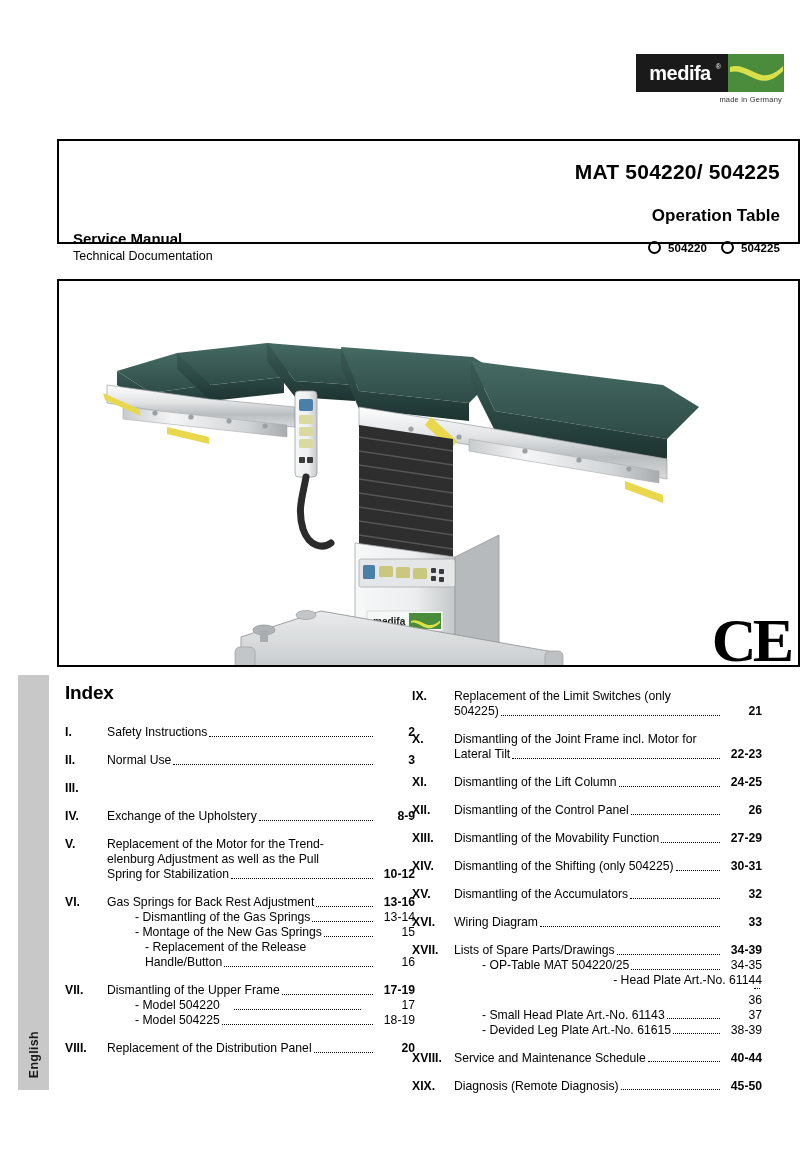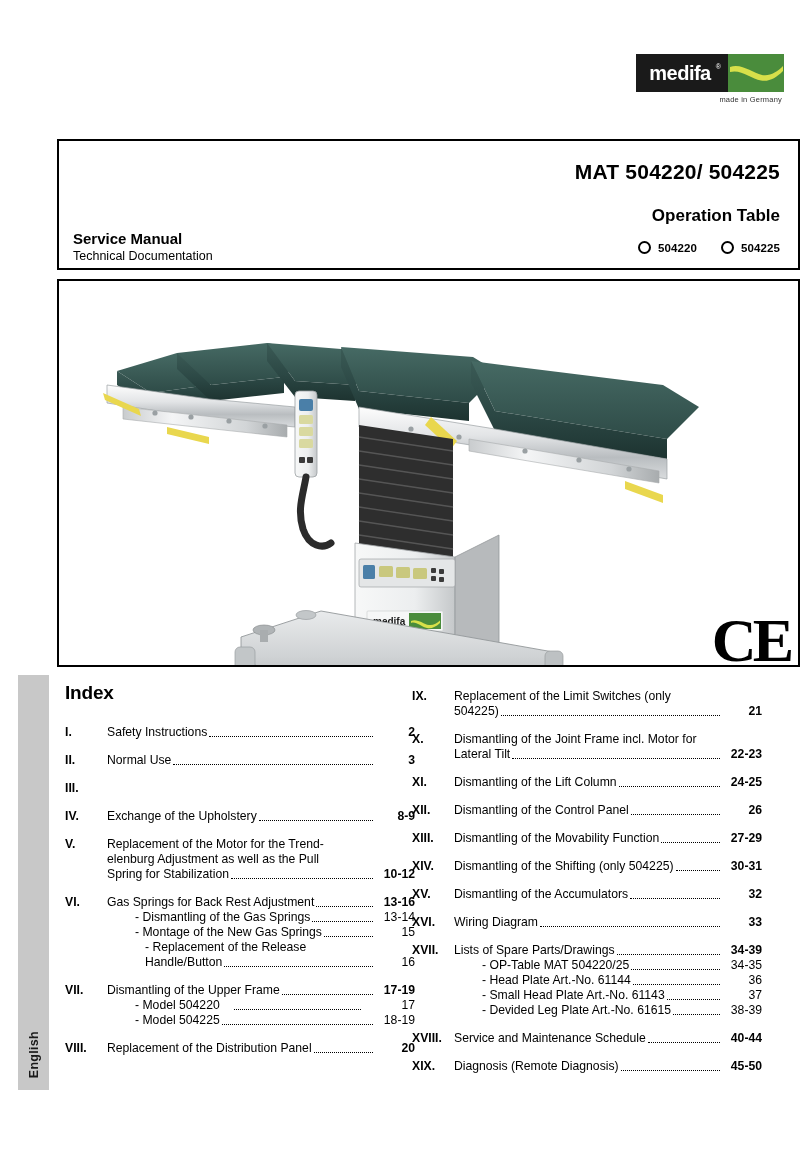--- a/index.html
+++ b/index.html
@@ -35,21 +35,21 @@
   }
   .logo-green svg { position:absolute; left:0; top:0; }
   .logo-made {
     text-align:right; font-size:7.5px; color:#333; letter-spacing:0.2px;
     margin-top:3px; padding-right:2px;
   }
 
   
   .title-box {
     position:absolute;
-    left:57px; top:139px; width:743px; height:131px;
+    left:57px; top:139px; width:743px; height:105px;
     border:2px solid #000;
     background:#fff;
   }
   .t-mat {
     position:absolute; right:18px; top:19px;
     font-size:21px; font-weight:bold; letter-spacing:0.2px;
   }
   .t-optable {
     position:absolute; right:18px; top:65px;
     font-size:17px; font-weight:bold;
@@ -57,21 +57,21 @@
   .t-service {
     position:absolute; left:14px; top:89px;
     font-size:15px; font-weight:bold;
   }
   .t-techdoc {
     position:absolute; left:14px; top:108px;
     font-size:12.5px;
   }
   .model-opts {
     position:absolute; right:18px; top:100px;
-    display:flex; align-items:center; gap:24px;
+    display:flex; align-items:center; gap:14px;
   }
   .model-opt { display:flex; align-items:center; gap:7px; }
   .circle-mark {
     width:13px; height:13px; border:2.2px solid #000; border-radius:50%;
     display:inline-block;
   }
   .model-lbl { font-size:11.5px; font-weight:bold; letter-spacing:0.1px; }
 
   
   .photo-box {
@@ -581,21 +581,21 @@
             <div class="line" style="padding-left: 28px;">
               <span class="ltext">- OP-Table MAT 504220/25</span>
               <span class="leader"></span>
               <span class="pg light">34-35</span>
             </div>
           </div>
         </div>
         <div class="entry">
           <div class="num"></div>
           <div class="body-col">
-            <div class="line" style="padding-left: 28px;">
+            <div class="line" style="padding-left: 28px; flex-direction: column;">
               <span class="ltext">- Head Plate Art.-No. 61144</span>
               <span class="leader"></span>
               <span class="pg light">36</span>
             </div>
           </div>
         </div>
         <div class="entry">
           <div class="num"></div>
           <div class="body-col">
             <div class="line" style="padding-left: 28px;">

